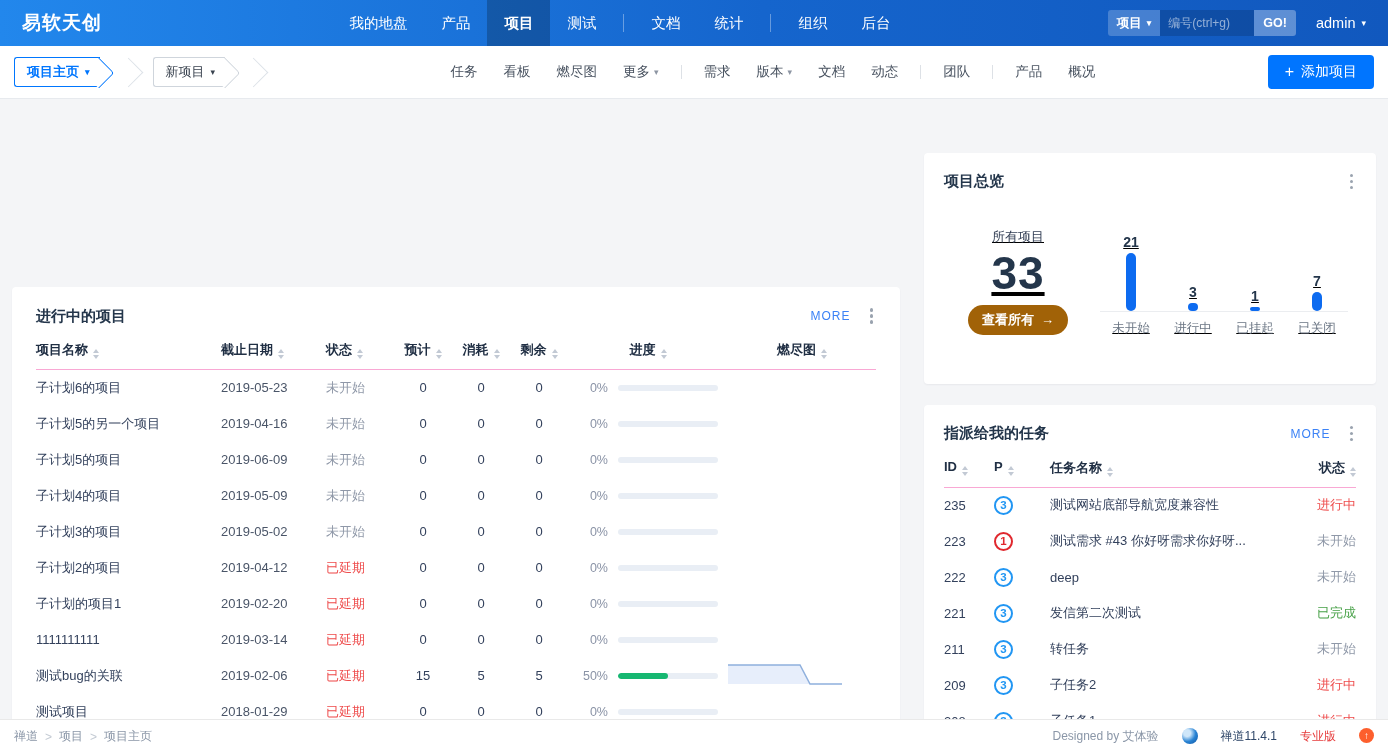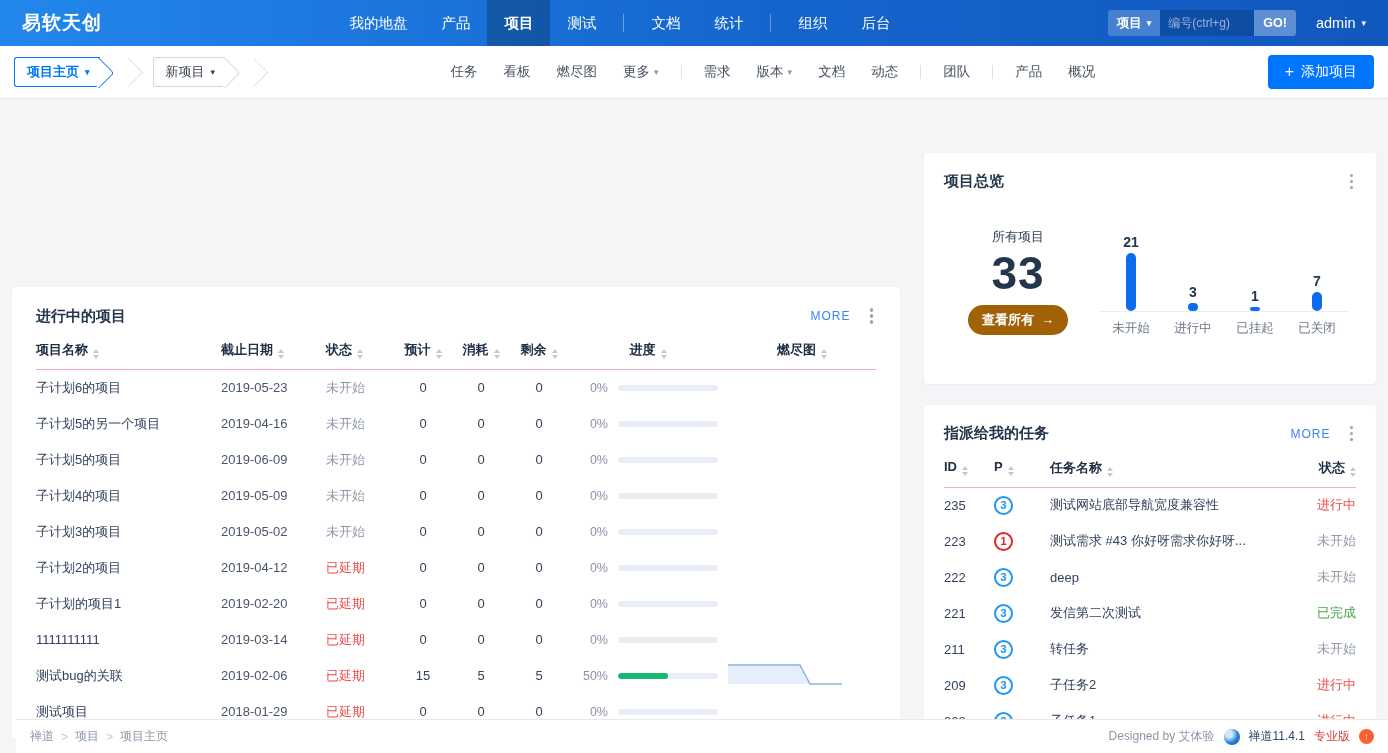--- a/index.html
+++ b/index.html
@@ -81,21 +81,21 @@
   .status-done { color:#48a148; }
 
   .progress-cell { display:flex; align-items:center; }
   .pct { width:40px; text-align:right; color:#8a93a6; margin-right:10px; font-size:12.5px; }
   .pbar { width:100px; height:6px; border-radius:3px; background:#e9eef5; overflow:hidden; }
   .pbar i { display:block; height:100%; background:#16b771; border-radius:3px; }
 
   
   .rightcol { width:452px; display:flex; flex-direction:column; gap:21px; }
   .card-overview { height:231px; padding:13px 20px; }
-  .ov-body { display:flex; margin-top:14px; }
+  .ov-body { display:flex; margin-top:14px;text-decoration:underline; }
   .ov-left { width:148px; text-align:center; padding-top:16px; }
   .ov-label { font-size:13px; color:#333f55; }
   .ov-total { font-size:46px; font-weight:bold; color:#24364b; line-height:1.2; letter-spacing:1px; }
   .view-all { margin-top:4px; background:#a16207; color:#fff; border:none; height:30px; border-radius:15px;
               padding:0 14px; font-size:13px; font-weight:bold; display:inline-flex; align-items:center;
               gap:7px; cursor:pointer; }
   .ov-chart { flex:1; padding:0 8px; }
   .ov-bars { display:flex; justify-content:space-around; align-items:flex-end; height:100px;
              border-bottom:1px solid #ebedf0; }
   .bar-item { display:flex; flex-direction:column; align-items:center; width:25%; }
@@ -103,26 +103,26 @@
   .bar-col { width:10px; background:#0d6bf0; border-radius:5px; }
   .ov-labels { display:flex; justify-content:space-around; margin-top:8px; }
   .ov-labels span { width:25%; text-align:center; font-size:12.5px; color:#6b7684; }
 
   .card-tasks { flex:1; height:387px; padding:13px 20px 0; overflow:hidden; }
   .pri { width:19px; height:19px; border-radius:50%; border:2px solid #2196f3; color:#2196f3;
          font-size:11.5px; font-weight:bold; display:inline-flex; align-items:center; justify-content:center; }
   .pri-1 { border-color:#e0282e; color:#e0282e; }
 
   
-  .footer { position:absolute; left:16px; right:0; bottom:0; height:34px; background:#fff;
+  .footer { position:absolute; left:0; right:0; bottom:0; height:34px; background:#fff;
             border-top:1px solid #e9e9e9; display:flex; align-items:center; justify-content:space-between;
             padding:12px 14px; font-size:12px; color:#8b97a8; z-index:10; }
   .f-crumb { display:flex; align-items:center; gap:7px; }
   .f-crumb .gt { color:#c3cad3; }
-  .f-right { display:flex; align-items:center; gap:9px; }
+  .f-right { display:flex; align-items:flex-start; gap:23px; }
   .zt-logo { width:16px; height:16px; border-radius:50%; display:inline-block;
              background:radial-gradient(circle at 32% 32%, #cfe7fa 0 22%, #2a84d4 55%, #0a4f9e 100%); }
   .version { color:#2e4668; }
   .edition { color:#e63c3c; }
   .upgrade { width:15px; height:15px; border-radius:50%; background:#fd5f2d; color:#fff; font-size:10px;
              display:inline-flex; align-items:center; justify-content:center; }
 </style>
 </head>
 <body>
 

